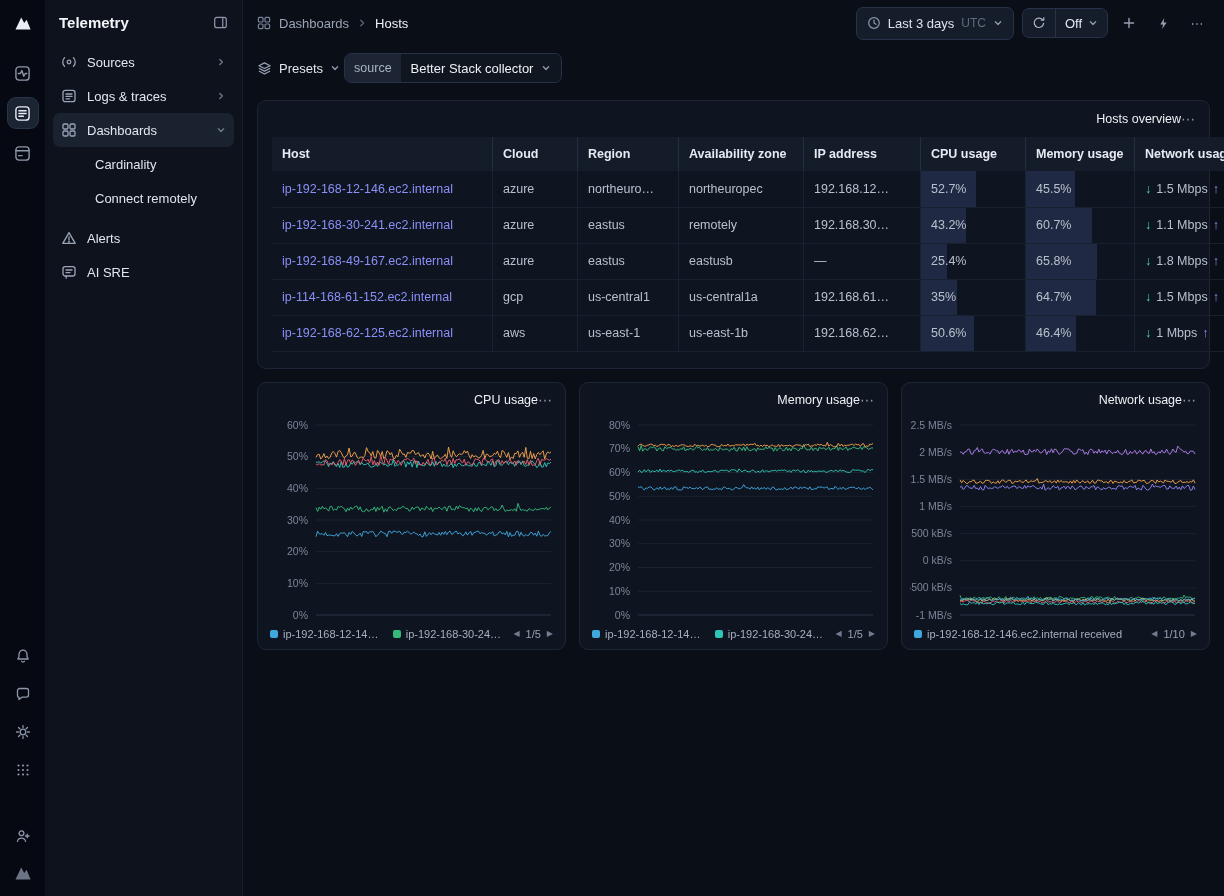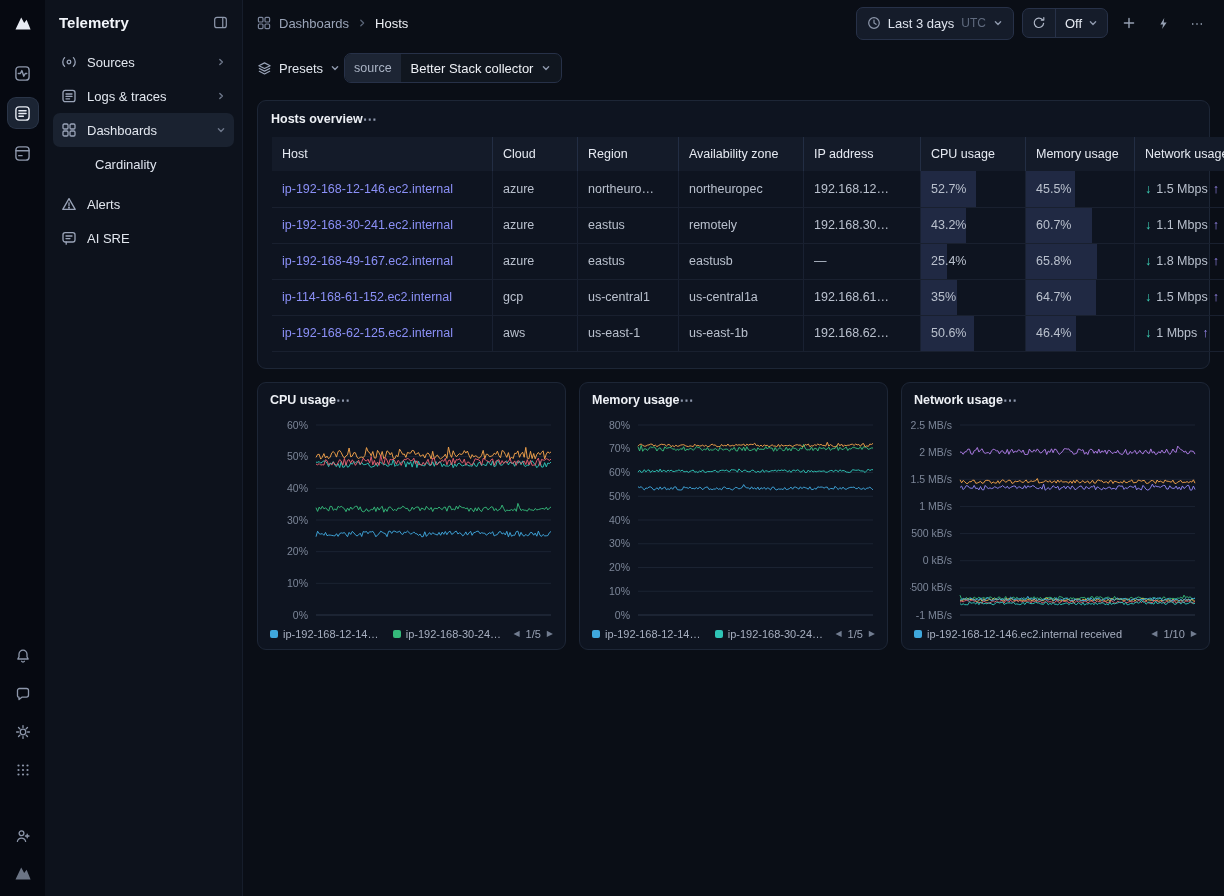--- a/index.html
+++ b/index.html
@@ -54,26 +54,26 @@
   .filterbar{height:44px;display:flex;align-items:center;gap:4px;padding:0 14px;flex:none}
   .presets{display:flex;align-items:center;gap:7px;color:#e2e7ef;cursor:pointer}
   .presets .picon{color:#9aa4b8;display:flex}
   .source-ctl{display:flex;align-items:center;background:#10161f;border:1px solid #273148;border-radius:7px;
               height:30px;overflow:hidden;cursor:pointer;box-sizing:border-box}
   .source-key{background:#1d2534;color:#aab3c4;padding:4px 9px;height:100%;display:flex;align-items:center;font-size:12.5px}
   .source-val{padding:0 10px;color:#eef1f6;display:flex;align-items:center;gap:8px}
   
   .card{background:#0e1420;border:1px solid #1d2636;border-radius:9px;box-sizing:border-box}
   .table-card{margin:10px 14px 0}
-  .card-head{display:flex;align-items:center;justify-content:flex-start;padding:11px 13px;
-             font-weight:700;font-size:12.5px;color:#edf0f5}
+  .card-head{display:flex;align-items:center;justify-content:flex-end;padding:11px 13px;
+             font-weight:400;font-size:12.5px;color:#edf0f5}
   .more-btn{color:#8d97ab;cursor:pointer;font-size:14px;letter-spacing:1px;line-height:1}
   
   table{width:calc(100% - 28px);margin:0 14px 16px;border-collapse:collapse;table-layout:fixed}
-  thead th{background:#141b29;text-align:left;font-size:12.5px;font-weight:400;color:#e6eaf2;
+  thead th{background:#141b29;text-align:left;font-size:12.5px;font-weight:700;color:#e6eaf2;
            padding:9px 10px;border-right:1px solid #232e44;vertical-align:middle;line-height:1.3;cursor:pointer}
   thead th:last-child{border-right:none}
   thead th:nth-child(1){width:200px}
   thead th:nth-child(2){width:64px}
   thead th:nth-child(3){width:80px}
   thead th:nth-child(4){width:104px}
   thead th:nth-child(5){width:96px}
   thead th:nth-child(6){width:84px}
   thead th:nth-child(7){width:88px}
   thead th:nth-child(8){width:112px}
@@ -228,20 +228,23 @@
         </span>
         <span>Dashboards</span>
         <span class="chev">
           <svg width="10" height="10" viewBox="0 0 10 10">
               <path d="M2.4 3.8 5 6.4 7.6 3.8" fill="none" stroke="currentColor" stroke-width="1.4" stroke-linecap="round" stroke-linejoin="round"></path>
             </svg>
         </span>
       </div>
       <div class="nav-sub">
         <span>Cardinality</span>
+      </div>
+      <div class="nav-sub">
+        <span>Connect remotely</span>
       </div>
       <div class="nav-gap"></div>
       <div class="nav-item">
         <span class="nicon">
           <svg width="16" height="16" viewBox="0 0 16 16" fill="none" stroke="currentColor" stroke-width="1.3" stroke-linecap="round" stroke-linejoin="round">
               <path d="M8 2.6 14.2 13.4H1.8Z"></path>
               <path d="M8 6.8v3.1"></path>
               <circle cx="8" cy="11.7" r="0.4" fill="currentColor"></circle>
             </svg>
         </span>

